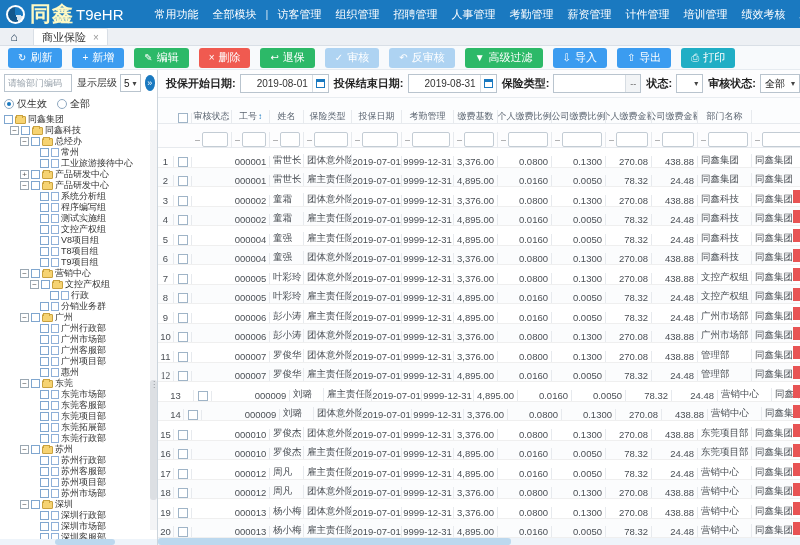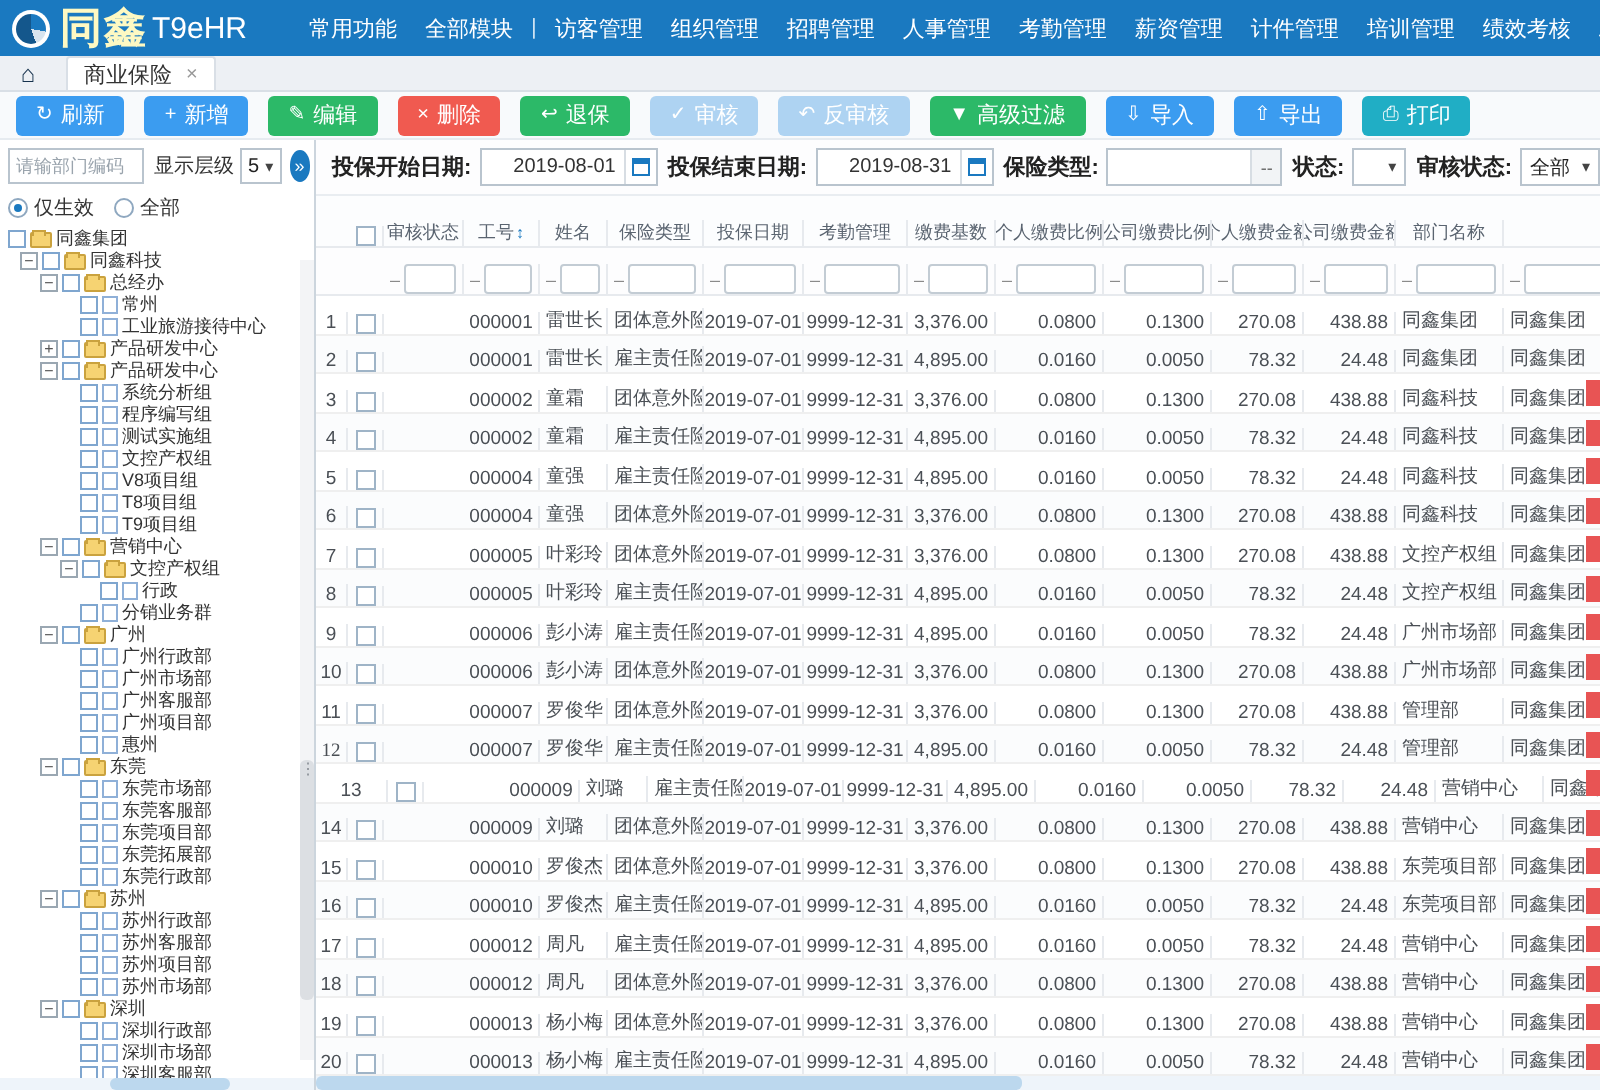--- a/index.html
+++ b/index.html
@@ -804,21 +804,21 @@
           <div class="gcell num" style="width: 44px;">4,895.00</div>
           <div class="gcell num" style="width: 54px;">0.0160</div>
           <div class="gcell num" style="width: 54px;">0.0050</div>
           <div class="gcell num" style="width: 46px;">78.32</div>
           <div class="gcell num" style="width: 46px;">24.48</div>
           <div class="gcell " style="width: 54px;">营销中心</div>
           <div class="gcell " style="width: 100px;">同鑫集团</div>
           <span class="redchip"></span>
         </div>
         <div class="grow gdata alt">
-          <div class="gcell ctr" style="width: 16px;">14</div>
+          <div class="gcell ctr" style="width: 16px; margin-left: 10px;">14</div>
           <div class="gcell ctr" style="width: 18px;">
             <span class="rowcb"></span>
           </div>
           <div class="gcell ctr" style="width: 40px;"></div>
           <div class="gcell ctr" style="width: 38px;">000009</div>
           <div class="gcell " style="width: 34px;">刘璐</div>
           <div class="gcell " style="width: 48px;">团体意外险</div>
           <div class="gcell ctr" style="width: 50px;">2019-07-01</div>
           <div class="gcell ctr" style="width: 52px;">9999-12-31</div>
           <div class="gcell num" style="width: 44px;">3,376.00</div>

